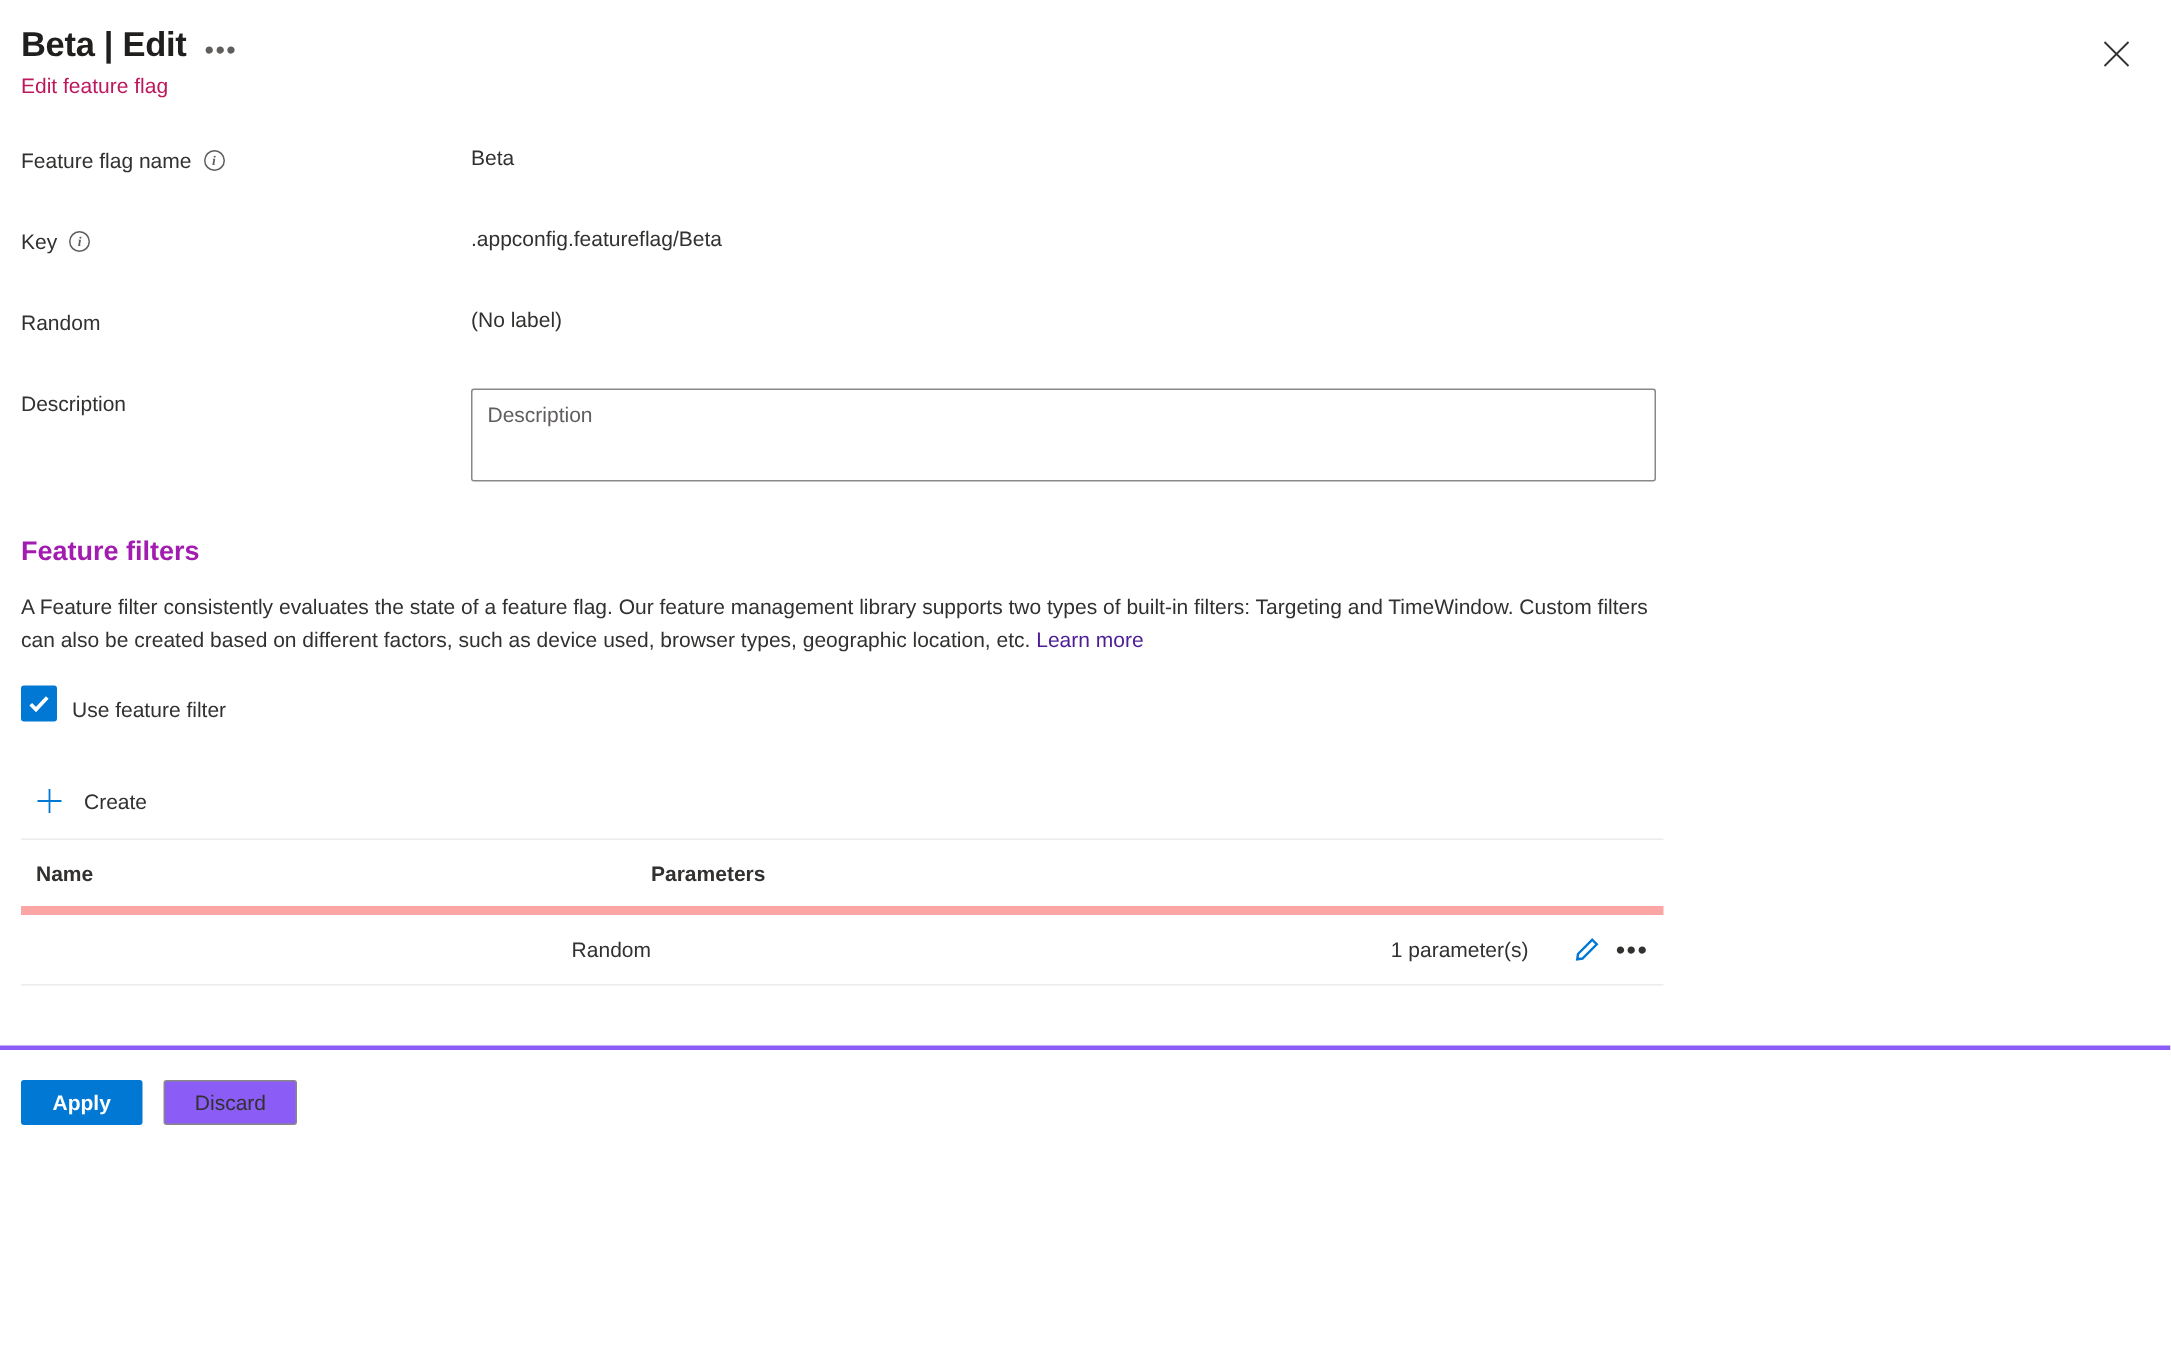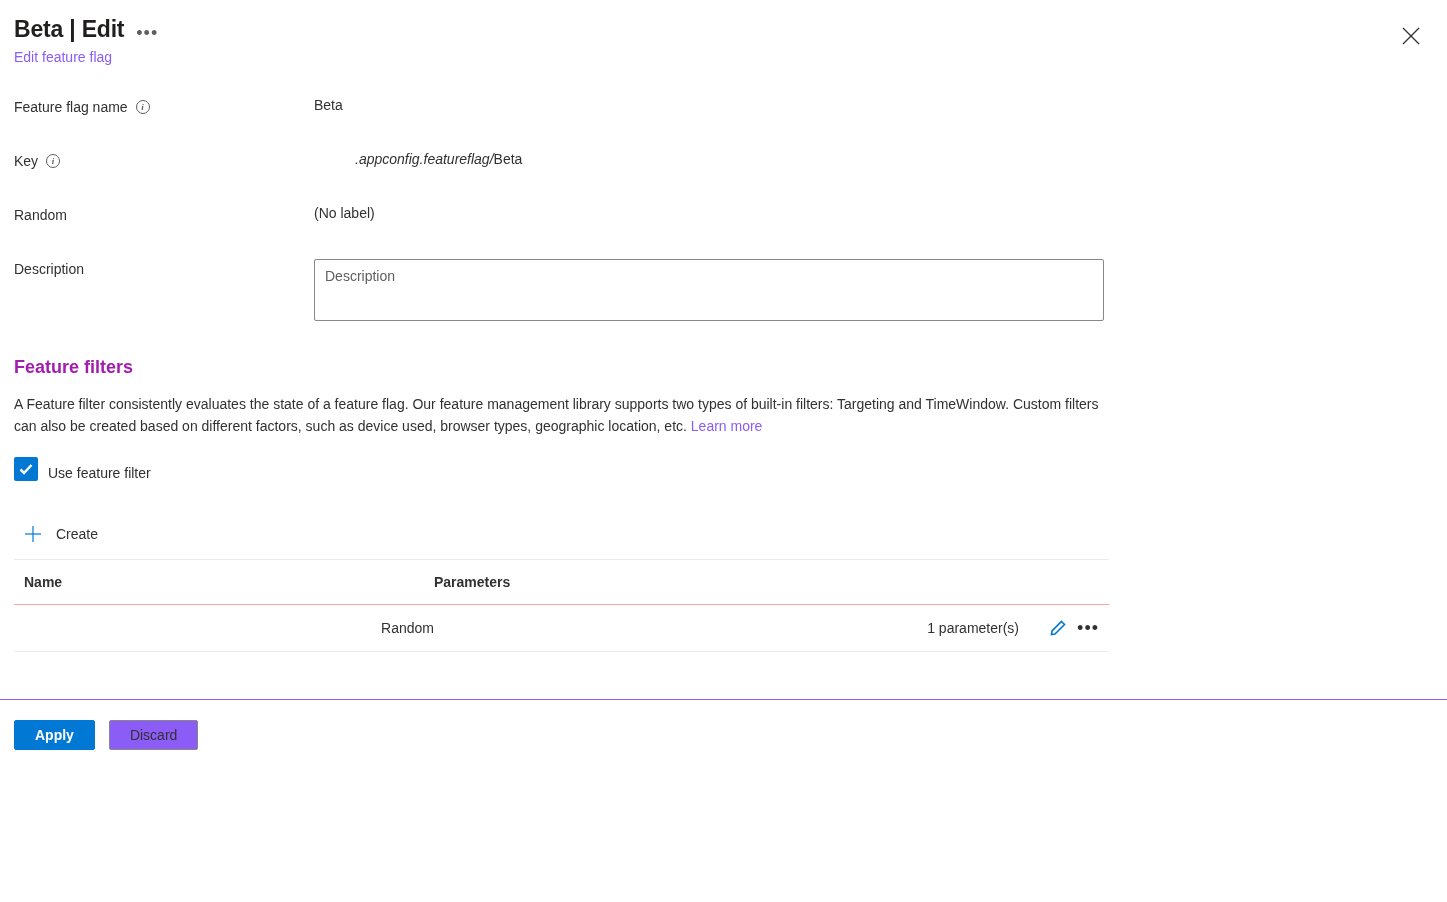--- a/index.html
+++ b/index.html
@@ -44,21 +44,21 @@
   }
   .title-more {
     color: #605e5c;
     font-size: 18px;
     line-height: 1;
     cursor: pointer;
     padding-top: 6px;
     letter-spacing: 1px;
   }
   .subtitle {
-    color: #8b5cf6;
+    color: #be185d;
     font-size: 14px;
     margin-top: 6px;
     margin-bottom: 32px;
   }
   .form-row {
     display: flex;
     align-items: flex-start;
     margin-bottom: 36px;
   }
   .form-label {
@@ -83,22 +83,20 @@
     font-family: Georgia, serif;
     font-style: italic;
     font-weight: bold;
     cursor: help;
   }
   .form-value {
     font-size: 14px;
     color: #323130;
   }
   .key-prefix {
-    font-style: italic;
-    margin-left: 41px;
   }
   .description-input {
     width: 790px;
     min-height: 62px;
     border: 1px solid #8a8886;
     border-radius: 2px;
     padding: 8px 10px;
     font-family: inherit;
     font-size: 14px;
     resize: none;
@@ -114,21 +112,21 @@
     color: #a21caf;
   }
   .section-desc {
     font-size: 14px;
     line-height: 1.55;
     max-width: 1100px;
     color: #323130;
     margin-bottom: 20px;
   }
   .learn-more {
-    color: #8b5cf6;
+    color: #4c1d95;
     text-decoration: none;
     cursor: pointer;
   }
   .checkbox-row {
     display: flex;
     align-items: flex-end;
     gap: 10px;
     margin-bottom: 34px;
   }
   .checkbox {
@@ -170,21 +168,21 @@
   .create-label {
     font-size: 14px;
     color: #323130;
   }
   .table {
     width: 1095px;
   }
   .table-header {
     display: flex;
     border-top: 1px solid #edebe9;
-    border-bottom: 1px solid #fca5a5;
+    border-bottom: 6px solid #fca5a5;
     padding: 14px 10px;
     font-weight: 600;
     font-size: 14px;
   }
   .col-name {
     width: 410px;
   }
   .col-params {
     flex: 1;
   }
@@ -224,21 +222,21 @@
     font-size: 18px;
     letter-spacing: 1px;
     cursor: pointer;
     line-height: 1;
   }
   .footer {
     position: absolute;
     bottom: 0;
     left: 0;
     right: 0;
-    border-top: 1px solid #8b5cf6;
+    border-top: 3px solid #8b5cf6;
     padding: 20px 14px;
     margin-top: 24px;
     display: flex;
     gap: 14px;
   }
   .btn {
     padding: 6px 20px;
     font-size: 14px;
     border-radius: 2px;
     cursor: pointer;

